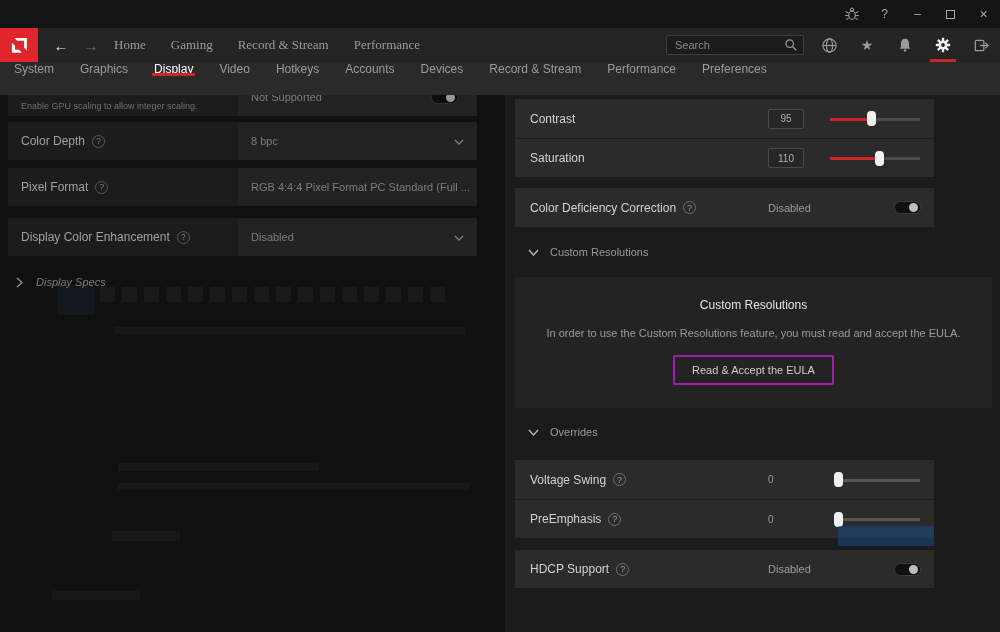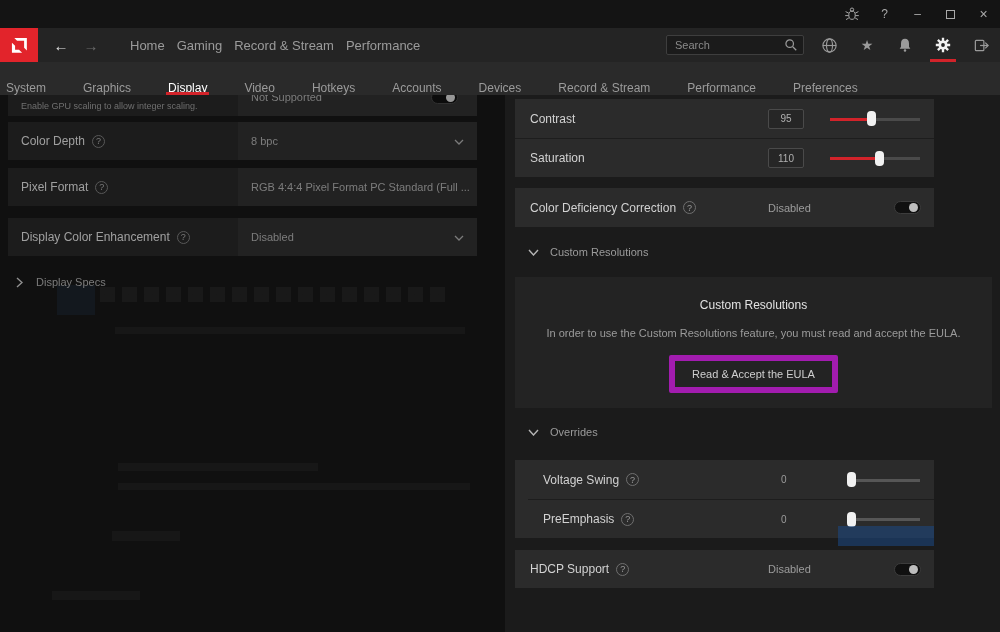--- a/index.html
+++ b/index.html
@@ -20,37 +20,37 @@
 
   
   .header { position:absolute; top:28px; left:0; right:0; height:34px; background:#242424;
     display:flex; align-items:center; }
   .logo { width:38px; height:34px; background:var(--logo,#e2242b); display:flex;
     align-items:center; justify-content:center; flex:0 0 auto; }
   .nav-arrow { width:30px; height:34px; display:flex; align-items:center; justify-content:center;
     font-size:15px; }
   .nav-arrow.back { color:#e2e2e2; margin-left:8px; }
   .nav-arrow.fwd { color:#6c6c6c; }
-  .nav { display:flex; gap:12px; margin-left:24px; }
+  .nav { display:flex; gap:25px; margin-left:8px;font-family:Liberation Serif, serif; }
   .nav-item { font-size:13px; color:#9b9b9b; cursor:default; }
   .searchbox { margin-left:auto; width:138px; height:20px; background:#1b1b1b;
     border:1px solid #3e3e3e; border-radius:2px; display:flex; align-items:center; padding:0 5px 0 8px; }
   .searchbox input { flex:1; min-width:0; background:transparent; border:none; outline:none;
     color:#c0c0c0; font-size:11px; font-family:"Liberation Sans", sans-serif; }
   .searchbox input::placeholder { color:#8a8a8a; }
   .hicons { display:flex; align-items:stretch; margin-left:6px; }
   .hicon { width:38px; height:34px; display:flex; align-items:center; justify-content:center;
     position:relative; color:#9a9a9a; }
   .hicon.star-glyph { font-size:14px; }
   .hicon .active-bar { position:absolute; bottom:0; left:6px; right:6px; height:3px;
     background:var(--accent,#d2232a); }
 
   
   .tabsbar { position:absolute; top:62px; left:0; right:0; height:33px; background:#2a2a2a;
-    display:flex; align-items:flex-end; padding-left:6px; gap:37px; }
+    display:flex; align-items:flex-start; padding-left:14px; gap:26px; }
   .tab { font-size:12px; color:#9b9b9b; display:flex; align-items:center; position:relative; cursor:default; }
   .tab.active { color:#ffffff; font-weight:normal; }
   .tab.active::after { content:""; position:absolute; bottom:0; left:-2px; right:-2px; height:3px;
     background:var(--accent,#d2232a); }
 
   
   .content { position:absolute; top:95px; left:0; right:0; bottom:0; background:#1b1b1b; }
   .left-region { position:absolute; left:0; top:0; width:505px; height:100%; background:#141414; }
   .ghost { position:absolute; background:rgba(255,255,255,0.04); }
   .ghost-squares { position:absolute; left:100px; top:192px; width:352px; height:15px;
@@ -68,21 +68,21 @@
   .lrow .val { flex:1; background:#2b2b2b; display:flex; align-items:center; padding:0 13px;
     font-size:11px; color:#9c9c9c; white-space:nowrap; overflow:hidden;gap:44px; }
   .lrow .val .chev { margin-left:auto; flex:0 0 auto; padding-left:6px; }
   .lrow-clip { position:absolute; left:8px; top:0; width:469px; height:21px; overflow:hidden; }
   .lrow-clip .lrow { position:absolute; top:-17px; left:0; }
   .gpulab { flex-direction:column; align-items:flex-start !important; justify-content:flex-end;
     padding-bottom:5px; }
   .gpu-desc { font-size:9px; color:#8b8b8b; }
 
   .specs-header { position:absolute; left:16px; top:181px; display:flex; align-items:center;
-    gap:13px; font-size:11px; color:#9b9b9b; }
+    gap:13px; font-size:11px; color:#9b9b9b;font-style:italic; }
 
   
   .rcard { position:absolute; left:515px; width:419px; background:#2b2b2b; }
   .rrow { display:flex; align-items:center; height:39px; padding-left:15px; }
   .rrow + .rrow { border-top:1px solid #1d1d1d; }
   .rlabel { width:238px; font-size:12px; color:#d2d2d2; display:flex; align-items:center; gap:7px;
     flex:0 0 auto; }
   .numbox { width:36px; height:20px; border:1px solid #4a4a4a; border-radius:2px; background:#262626;
     color:#b0b0b0; font-size:10px; text-align:center; font-family:"Liberation Sans", sans-serif;
     flex:0 0 auto; }
@@ -102,21 +102,21 @@
     background:#bdbdbd; }
   .lrow .toggle { margin-right:6px; }
 
   .sect-header { position:absolute; left:528px; display:flex; align-items:center; gap:11px;
     font-size:11px; color:#9b9b9b; }
 
   .cr-card { position:absolute; left:515px; top:182px; width:477px; height:131px; background:#232323;
     display:flex; flex-direction:column; align-items:center; padding-top:21px; }
   .cr-title { font-size:12px; color:#e2e2e2; }
   .cr-desc { font-size:11px; color:#9b9b9b; margin-top:15px; }
-  .cr-btn { margin-top:16px; padding:7px 17px; background:transparent; border:6px solid #a21caf;
+  .cr-btn { margin-top:16px; padding:7px 17px; background:transparent; border:2px solid #a21caf;
     border-radius:2px; color:#cfcfcf; font-size:11px; font-family:"Liberation Sans", sans-serif;
     cursor:default; }
 
   .focus-highlight { position:absolute; left:838px; top:431px; width:96px; height:20px;
     background:rgba(28,70,125,0.6); }
 
   .qicon { width:13px; height:13px; border:1px solid #6f6f6f; border-radius:50%;
     font-size:9px; color:#9a9a9a; display:flex; align-items:center; justify-content:center;
     flex:0 0 auto; }
 </style>
@@ -336,21 +336,21 @@
     <button class="cr-btn">Read &amp; Accept the EULA</button>
   </div>
 
   <div class="sect-header" style="top:331px;">
     <svg width="11" height="7" viewBox="0 0 11 7">
         <polyline points="1,1 5.5,6 10,1" fill="none" stroke="#b5b5b5" stroke-width="1.4"></polyline>
       </svg>
     <span>Overrides</span>
   </div>
 
-  <div class="rcard" style="top:365px;padding-left:13px;">
+  <div class="rcard" style="top:365px;">
     <div class="rrow">
       <span class="rlabel">
         <span>Voltage Swing</span>
         <span class="qicon">?</span>
       </span>
       <span class="plainval">0</span>
       <div class="slider gray">
         <div class="track"></div>
         <div class="fill" style="width: 0%;"></div>
         <div class="handle" style="left: calc(0% - 4px);"></div>

